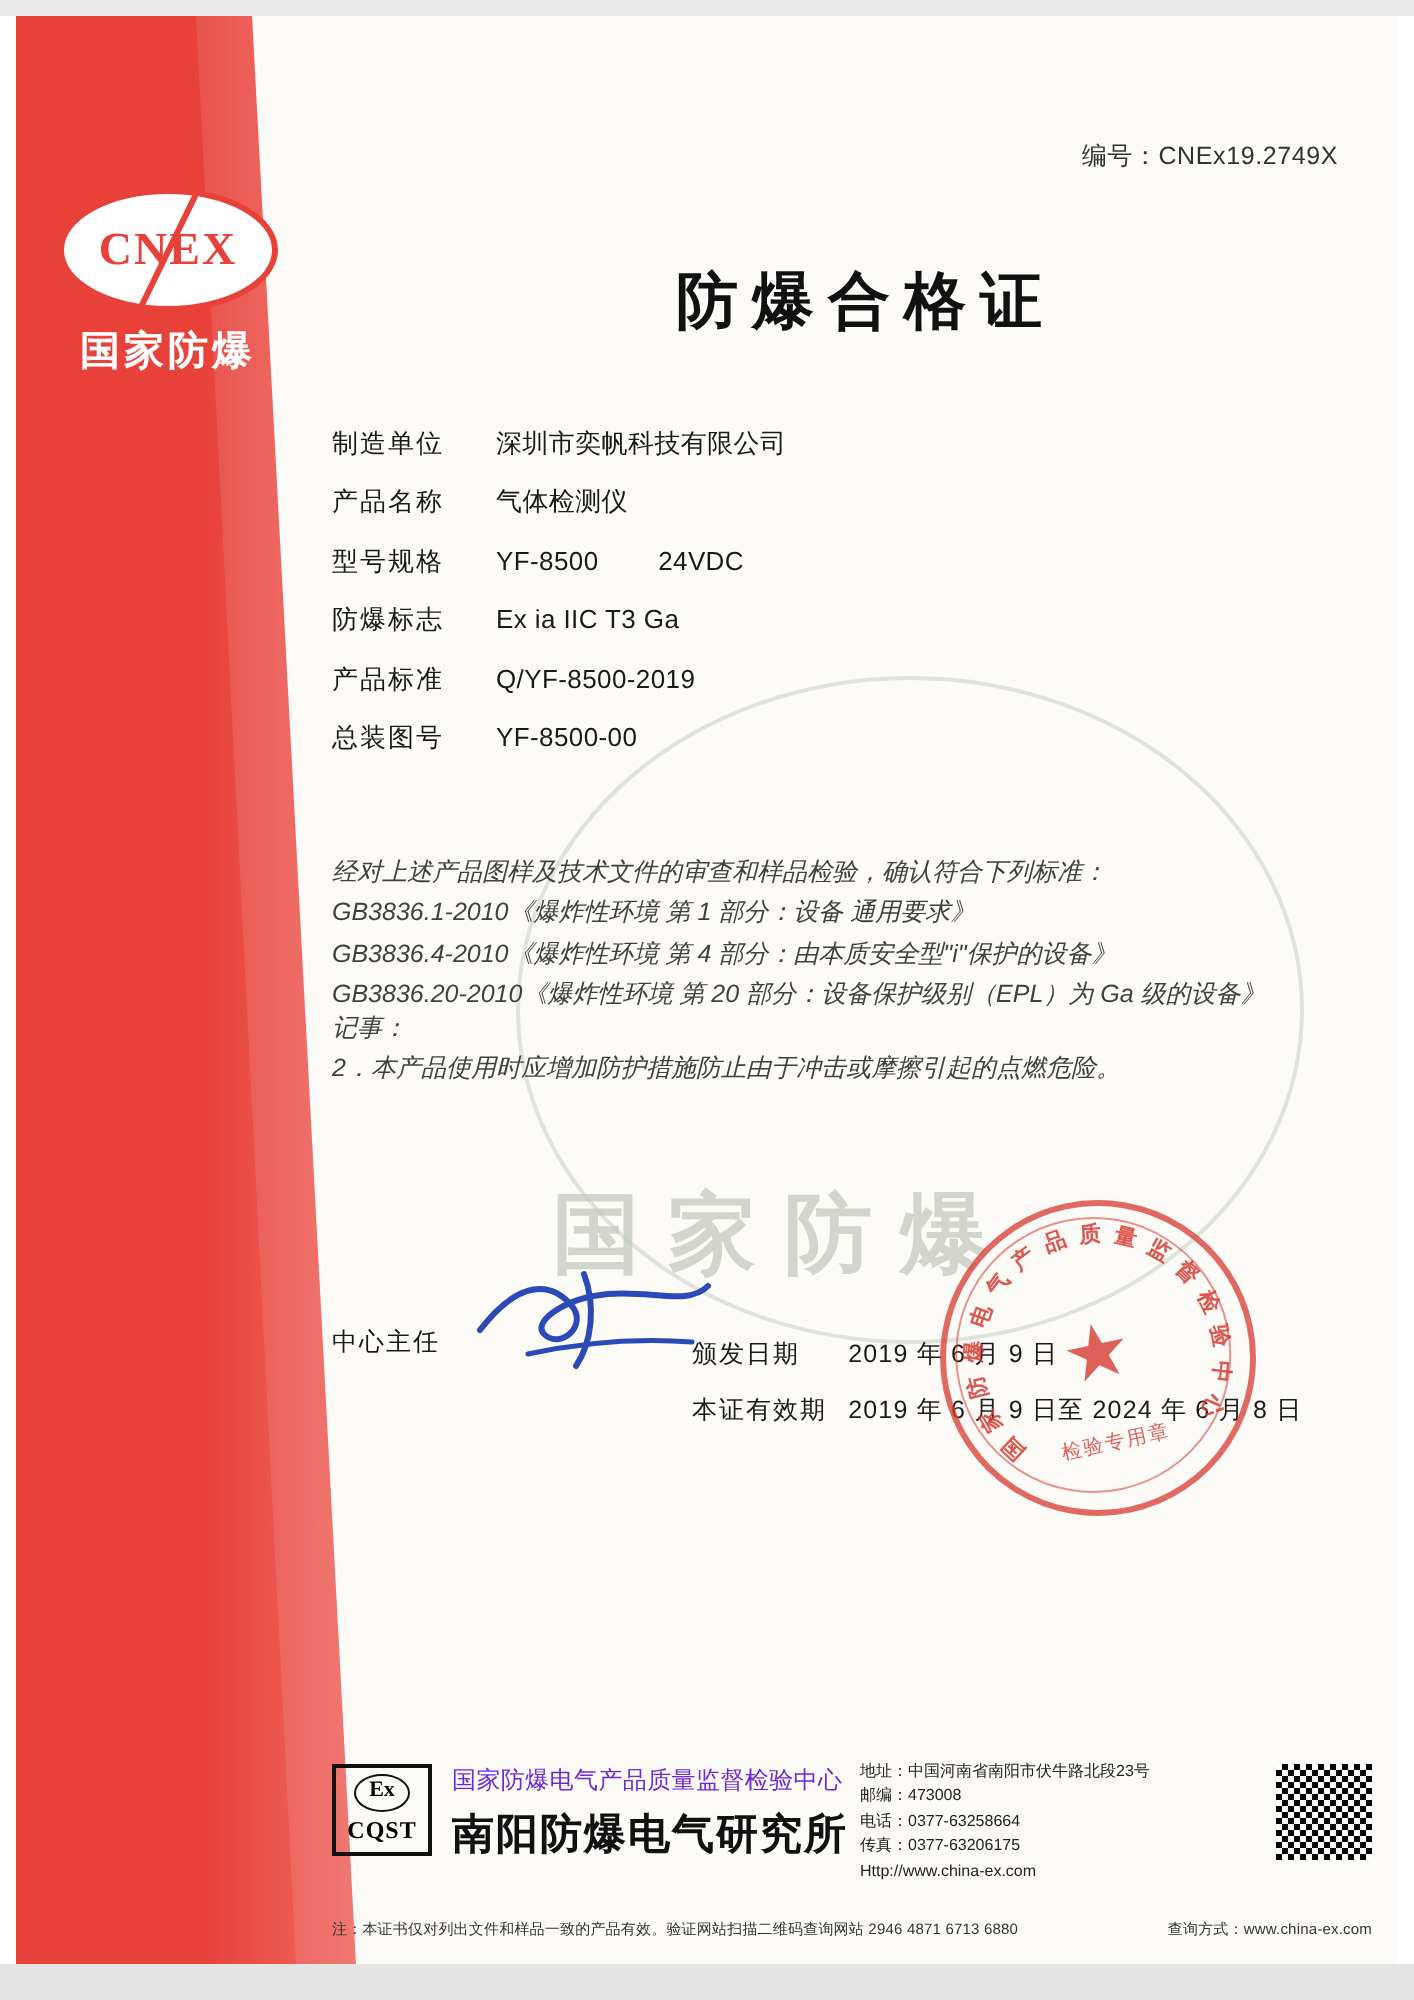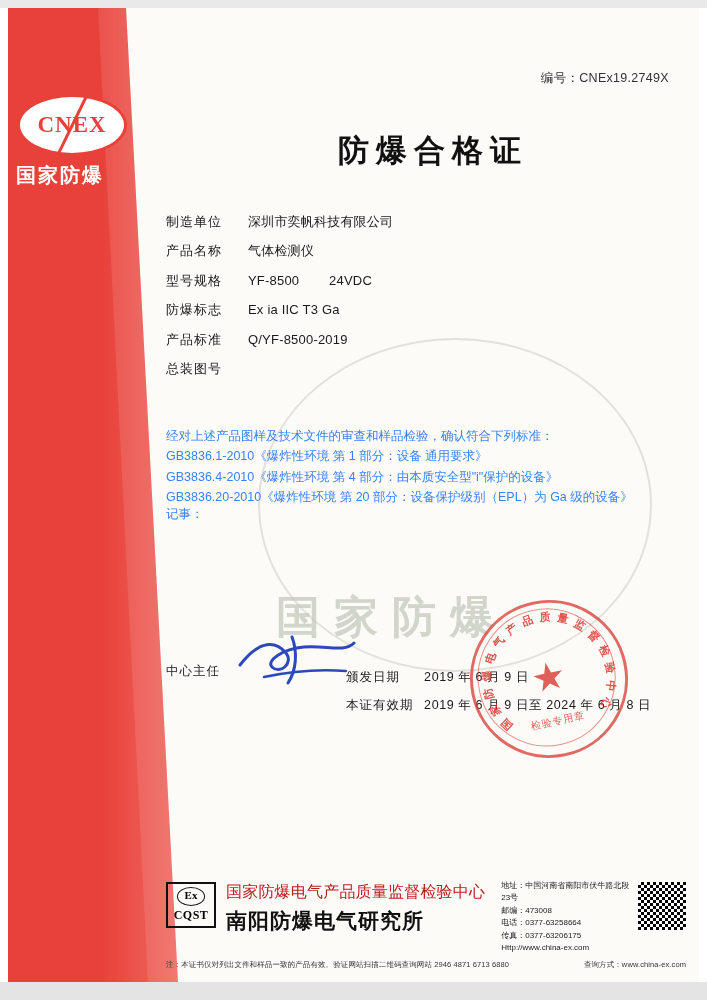--- a/index.html
+++ b/index.html
@@ -64,24 +64,24 @@
     font-size: 58px;
     font-weight: bold;
     letter-spacing: 10px;
     color: rgba(255,255,255,0.30);
     white-space: nowrap;
     font-family: "Liberation Serif", serif;
   }
   
   .logo {
     position: absolute;
-    left: 8px;
+    left: 20px;
     top: 86px;
     width: 112px;
-    text-align: left;
+    text-align: center;
   }
   .logo-oval {
     position: relative;
     width: 104px;
     height: 56px;
     margin: 0 auto;
     border-radius: 50%;
     background: #ffffff;
     border: 3px solid #e8413a;
     display: flex;
@@ -186,22 +186,23 @@
   .field-value .spaced {
     display: inline-block;
     margin-left: 26px;
   }
   
   .para {
     position: absolute;
     left: 158px;
     width: 512px;
     font-size: 12.5px;
-    color: #3b82f6;
+    color: #404040;
     line-height: 1.62;
+    font-style: italic;
   }
   .para-standards { top: 418px; }
   .para-notes { top: 496px; }
   
   .sig-area {
     position: absolute;
     left: 158px;
     top: 645px;
     width: 512px;
     font-size: 12.5px;
@@ -322,35 +323,35 @@
     font-size: 12px;
     font-weight: bold;
     letter-spacing: 0.5px;
     font-family: "Liberation Serif", serif;
   }
   .footer-names {
     margin-left: 10px;
     flex: 0 0 auto;
   }
   .footer-names .fn1 {
-    font-size: 16px;
-    color: #b91c1c;
+    font-size: 12px;
+    color: #6d28d9;
     letter-spacing: 0.2px;
     margin-top: 2px;
   }
   .footer-names .fn2 {
     font-size: 21px;
     font-weight: bold;
     color: #111;
     letter-spacing: 1px;
     margin-top: 4px;
     font-family: "Liberation Serif", serif;
   }
   .footer-contact {
-    margin-left: 16px;
+    margin-left: 6px;
     font-size: 8px;
     line-height: 1.55;
     color: #222;
     flex: 1;
   }
   .qr {
     width: 48px;
     height: 48px;
     flex: 0 0 48px;
     margin-left: 8px;
@@ -429,33 +430,35 @@
         <div class="field-value">Ex ia IIC T3 Ga</div>
       </div>
 
       <div class="field-row">
         <div class="field-label">产品标准</div>
         <div class="field-value">Q/YF-8500-2019</div>
       </div>
 
       <div class="field-row">
         <div class="field-label">总装图号</div>
+        <div class="field-value">YF-8500-00</div>
       </div>
 
     </div>
 
     <div class="para para-standards">
       <div>经对上述产品图样及技术文件的审查和样品检验，确认符合下列标准：</div>
       <div>GB3836.1-2010《爆炸性环境  第 1 部分：设备  通用要求》</div>
       <div>GB3836.4-2010《爆炸性环境  第 4 部分：由本质安全型"i"保护的设备》</div>
       <div>GB3836.20-2010《爆炸性环境  第 20 部分：设备保护级别（EPL）为 Ga 级的设备》</div>
     </div>
 
     <div class="para para-notes">
       <div>记事：</div>
+      <div>2．本产品使用时应增加防护措施防止由于冲击或摩擦引起的点燃危险。</div>
     </div>
 
     <div class="sig-area">
       <div class="sig-left">中心主任</div>
 
       <svg class="sig-scribble" viewBox="0 0 130 58">
         <path d="M6,34 C26,8 42,10 52,22 C60,32 46,44 38,36 C32,30 48,18 70,16 C92,14 110,22 120,12" fill="none" stroke="#2b49b8" stroke-width="3" stroke-linecap="round"></path>
         <path d="M58,6 C64,22 62,40 54,52" fill="none" stroke="#2b49b8" stroke-width="3" stroke-linecap="round"></path>
         <path d="M30,46 C58,40 86,38 112,40" fill="none" stroke="#2b49b8" stroke-width="2.5" stroke-linecap="round"></path>
       </svg>

